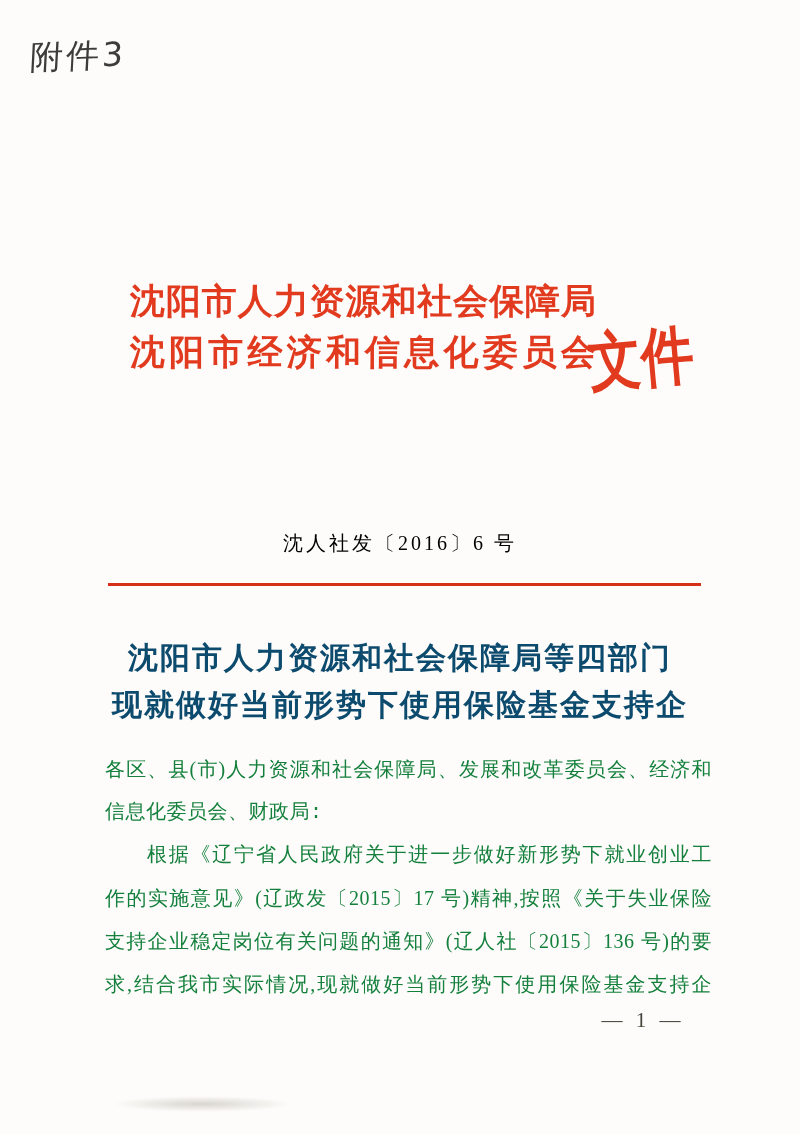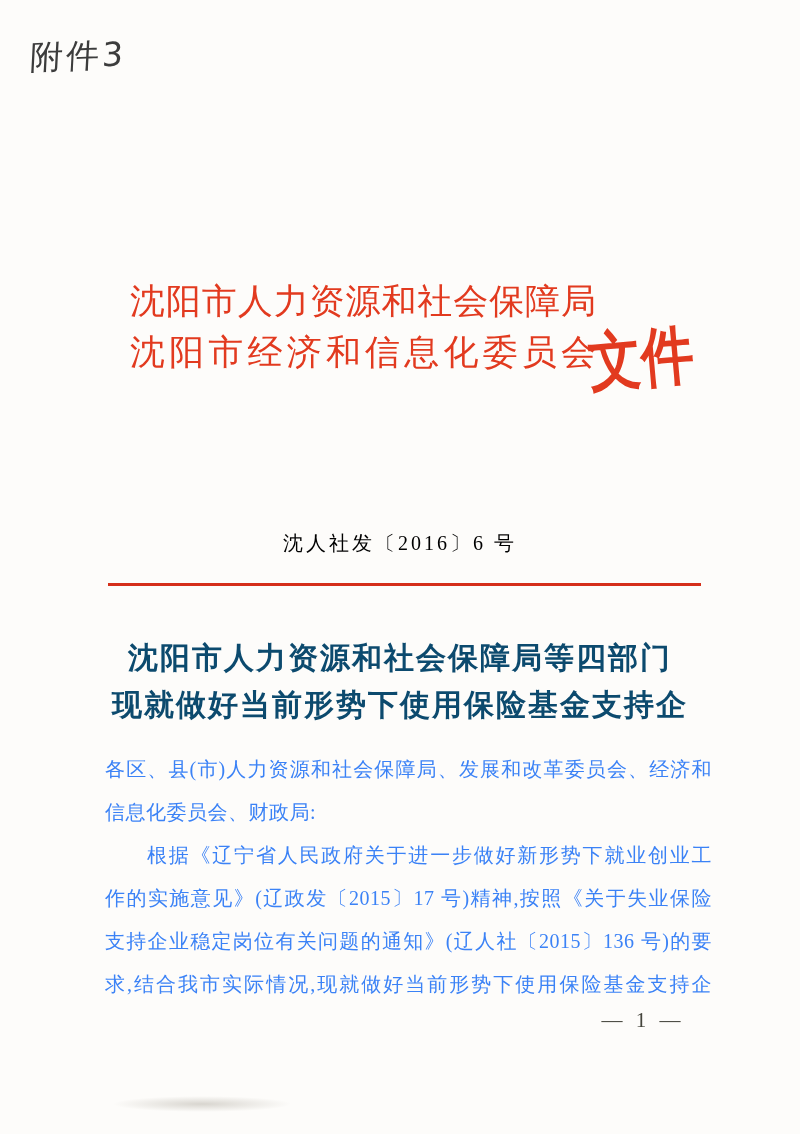--- a/index.html
+++ b/index.html
@@ -18,21 +18,21 @@
     font-size:33px; color:#3c3c3c;
     font-family:"DejaVu Sans","Liberation Sans",sans-serif;
     transform:rotate(-2deg) skewX(-5deg);
     letter-spacing:3px;
     font-weight:400;
   }
 
   
   .agencies {
     position:absolute; left:130px; top:276px; width:466px;
-    color:#e23a1f; font-weight:400; font-size:35px;
+    color:#e23a1f; font-weight:700; font-size:35px;
   }
   .agency-line {
     height:51px; line-height:51px;
     text-align:justify; text-align-last:justify;
     text-justify:inter-character;
   }
 
   
   .doc-mark {
     position:absolute; left:586px; top:332px;
@@ -61,30 +61,30 @@
   .title {
     position:absolute; left:0; top:634px; width:100%;
     text-align:center;
     font-size:30px; font-weight:700; line-height:47px;
     color:#0c4a6e; letter-spacing:2px;
   }
 
   
   .body-text {
     position:absolute; left:105px; top:748px; width:607px;
-    font-size:20px; color:#3b82f6;
+    font-size:20px; color:#15803d;
   }
   .bline {
     line-height:43px; height:43px;
     text-align:justify; text-align-last:justify;
     text-justify:inter-character;
     letter-spacing:0.5px;
   }
-  .bline.short { text-align:right; text-align-last:left; }
-  .bline.indent { padding-left:42px; }
+  .bline.short { text-align:right; text-align-last:left;font-family:Liberation Mono, monospace; }
+  .bline.indent { padding-left:42px;font-family:Liberation Mono, monospace; }
 
   
   .page-num {
     position:absolute; left:563px; top:1008px; width:160px;
     text-align:center;
     font-size:21px; color:#45453c; letter-spacing:4px;
   }
 
   
   .smudge {

